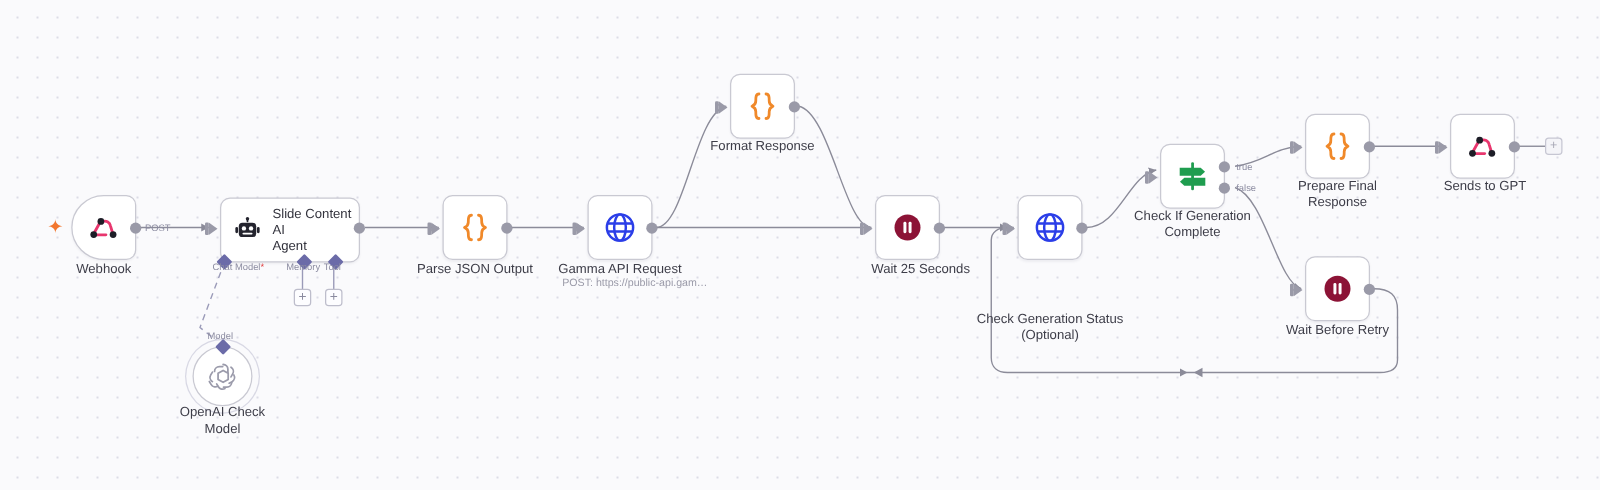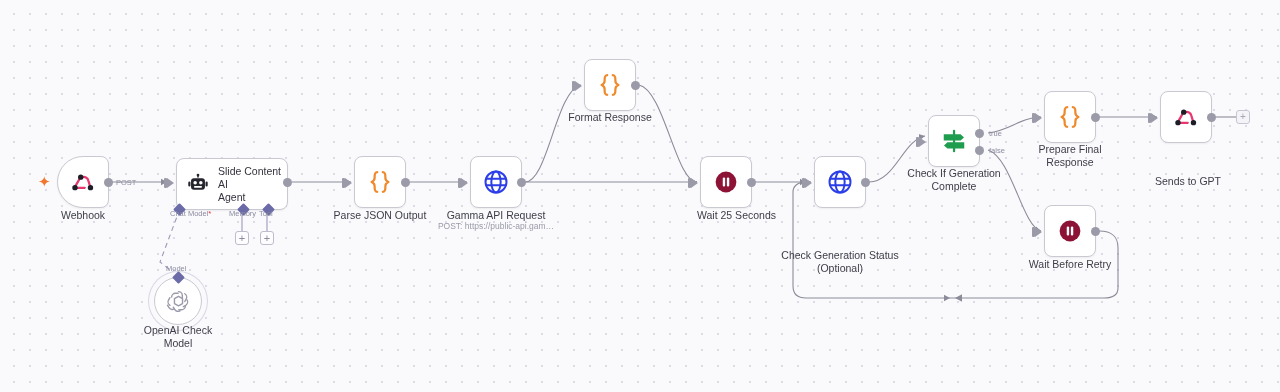--- a/index.html
+++ b/index.html
@@ -292,21 +292,21 @@
       <g fill="none" stroke="#2b3ee8" stroke-width="1.7">
         <circle cx="12" cy="12" r="9"></circle>
         <ellipse cx="12" cy="12" rx="4" ry="9"></ellipse>
         <path d="M3.2 9.2 L20.8 9.2 M3.2 14.8 L20.8 14.8"></path>
       </g>
     </svg>
     <div class="port-in" style="left:-10px; top:21px;"></div>
     <div class="port-out" style="right:-5px; top:21px;"></div>
   </div>
   <div class="nlabel" style="left:436px; top:209px; width:120px;">Gamma API Request</div>
-  <div class="nsub" style="left:426px; top:221px; width:140px;">POST: https://public-api.gam…</div>
+  <div class="nsub" style="left:426px; top:221px; width:140px;text-align:right;">POST: https://public-api.gam…</div>
 
   <div class="node sq" style="left:584px; top:59px;">
     <svg class="ico" width="28" height="28" viewBox="0 0 24 24">
       <g fill="none" stroke="#f0892a" stroke-width="1.9" stroke-linecap="round" stroke-linejoin="round">
         <path d="M9.6 3.6 C7.2 3.6 7.4 6.6 7.4 8.4 C7.4 10.2 6.2 11.4 4.8 12
                  C6.2 12.6 7.4 13.8 7.4 15.6 C7.4 17.4 7.2 20.4 9.6 20.4"></path>
         <path d="M14.4 3.6 C16.8 3.6 16.6 6.6 16.6 8.4 C16.6 10.2 17.8 11.4 19.2 12
                  C17.8 12.6 16.6 13.8 16.6 15.6 C16.6 17.4 16.8 20.4 14.4 20.4"></path>
       </g>
     </svg>
@@ -380,21 +380,21 @@
       </g>
       <g fill="#1d1d27">
         <circle cx="9.9" cy="7.5" r="2.5"></circle>
         <circle cx="4.6" cy="17.2" r="2.5"></circle>
         <circle cx="18.9" cy="17.2" r="2.5"></circle>
       </g>
     </svg>
     <div class="port-in" style="left:-10px; top:21px;"></div>
     <div class="port-out" style="right:-5px; top:21px;"></div>
   </div>
-  <div class="nlabel" style="left:1142px; top:143px; width:92px;margin-top:32px;">Sends to GPT</div>
+  <div class="nlabel" style="left:1142px; top:143px; width:92px;">Sends to GPT</div>
   <div class="end-stub" style="left:1236px; top:110px;">+</div>
 
   <div class="node sq" style="left:1044px; top:205px;">
     <svg class="ico" width="26" height="26" viewBox="0 0 24 24">
       <circle cx="12" cy="12" r="9.6" fill="#8c1336"></circle>
       <rect x="9" y="7.8" width="2.2" height="8.4" rx="1" fill="#ffffff"></rect>
       <rect x="12.8" y="7.8" width="2.2" height="8.4" rx="1" fill="#ffffff"></rect>
     </svg>
     <div class="port-in" style="left:-10px; top:21px;"></div>
     <div class="port-out" style="right:-5px; top:21px;"></div>

